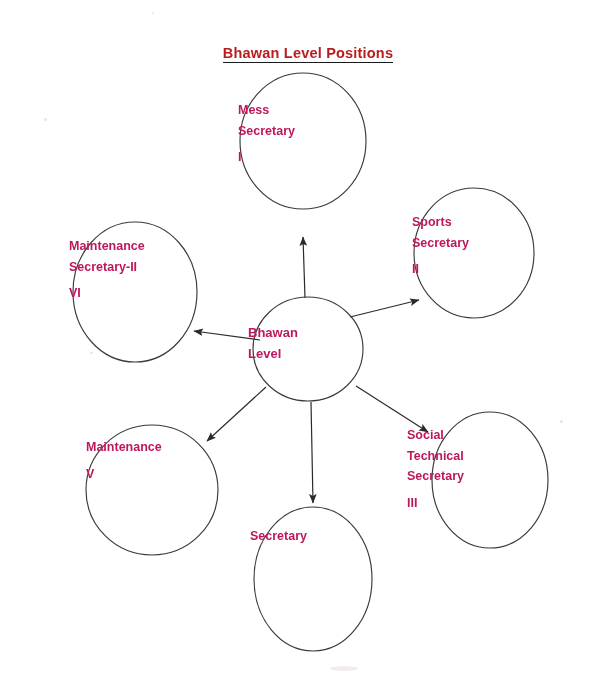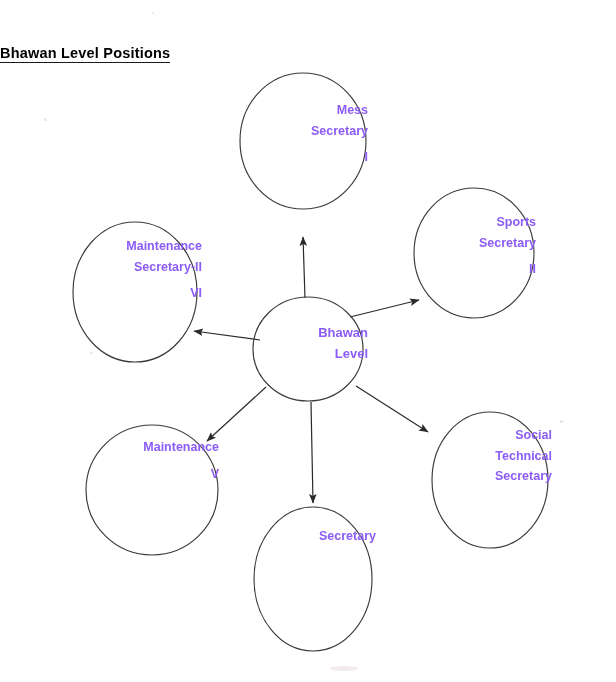--- a/index.html
+++ b/index.html
@@ -18,33 +18,34 @@
     position: absolute;
     left: 0; top: 0;
     width: 616px;
     height: 682px;
   }
   .title {
     position: absolute;
     left: 0;
     top: 45px;
     width: 616px;
+    text-align: center;
     font-size: 14.5px;
     font-weight: bold;
-    color: #000000;
+    color: #b91c1c;
     letter-spacing: 0.2px;
   }
   .title span {
     border-bottom: 1.5px solid #1a1a1a;
     padding-bottom: 1px;
   }
   .node-label {
     position: absolute;
-    text-align: right;
-    color: #8b5cf6;
+    text-align: left;
+    color: #be185d;
     font-size: 12.5px;
     font-weight: bold;
     line-height: 1.65;
     pointer-events: none;
   }
   .node-label .num {
     display: block;
     margin-top: 6px;
   }
   .center-label {
@@ -116,24 +117,25 @@
   <div>Secretary</div>
   <div class="num">I</div>
 </div>
 
 <div class="node-label" style="left:412px; top:212px; width:124px;">
   <div>Sports</div>
   <div>Secretary</div>
   <div class="num">II</div>
 </div>
 
-<div class="node-label" style="left:428px; top:425px; width:124px;">
+<div class="node-label" style="left:407px; top:425px; width:124px;">
   <div>Social</div>
   <div>Technical</div>
   <div>Secretary</div>
+  <div class="num">III</div>
 </div>
 
 <div class="node-label" style="left:250px; top:526px; width:126px;">
   <div>Secretary</div>
 </div>
 
 <div class="node-label" style="left:86px; top:437px; width:133px;">
   <div>Maintenance</div>
   <div class="num">V</div>
 </div>

